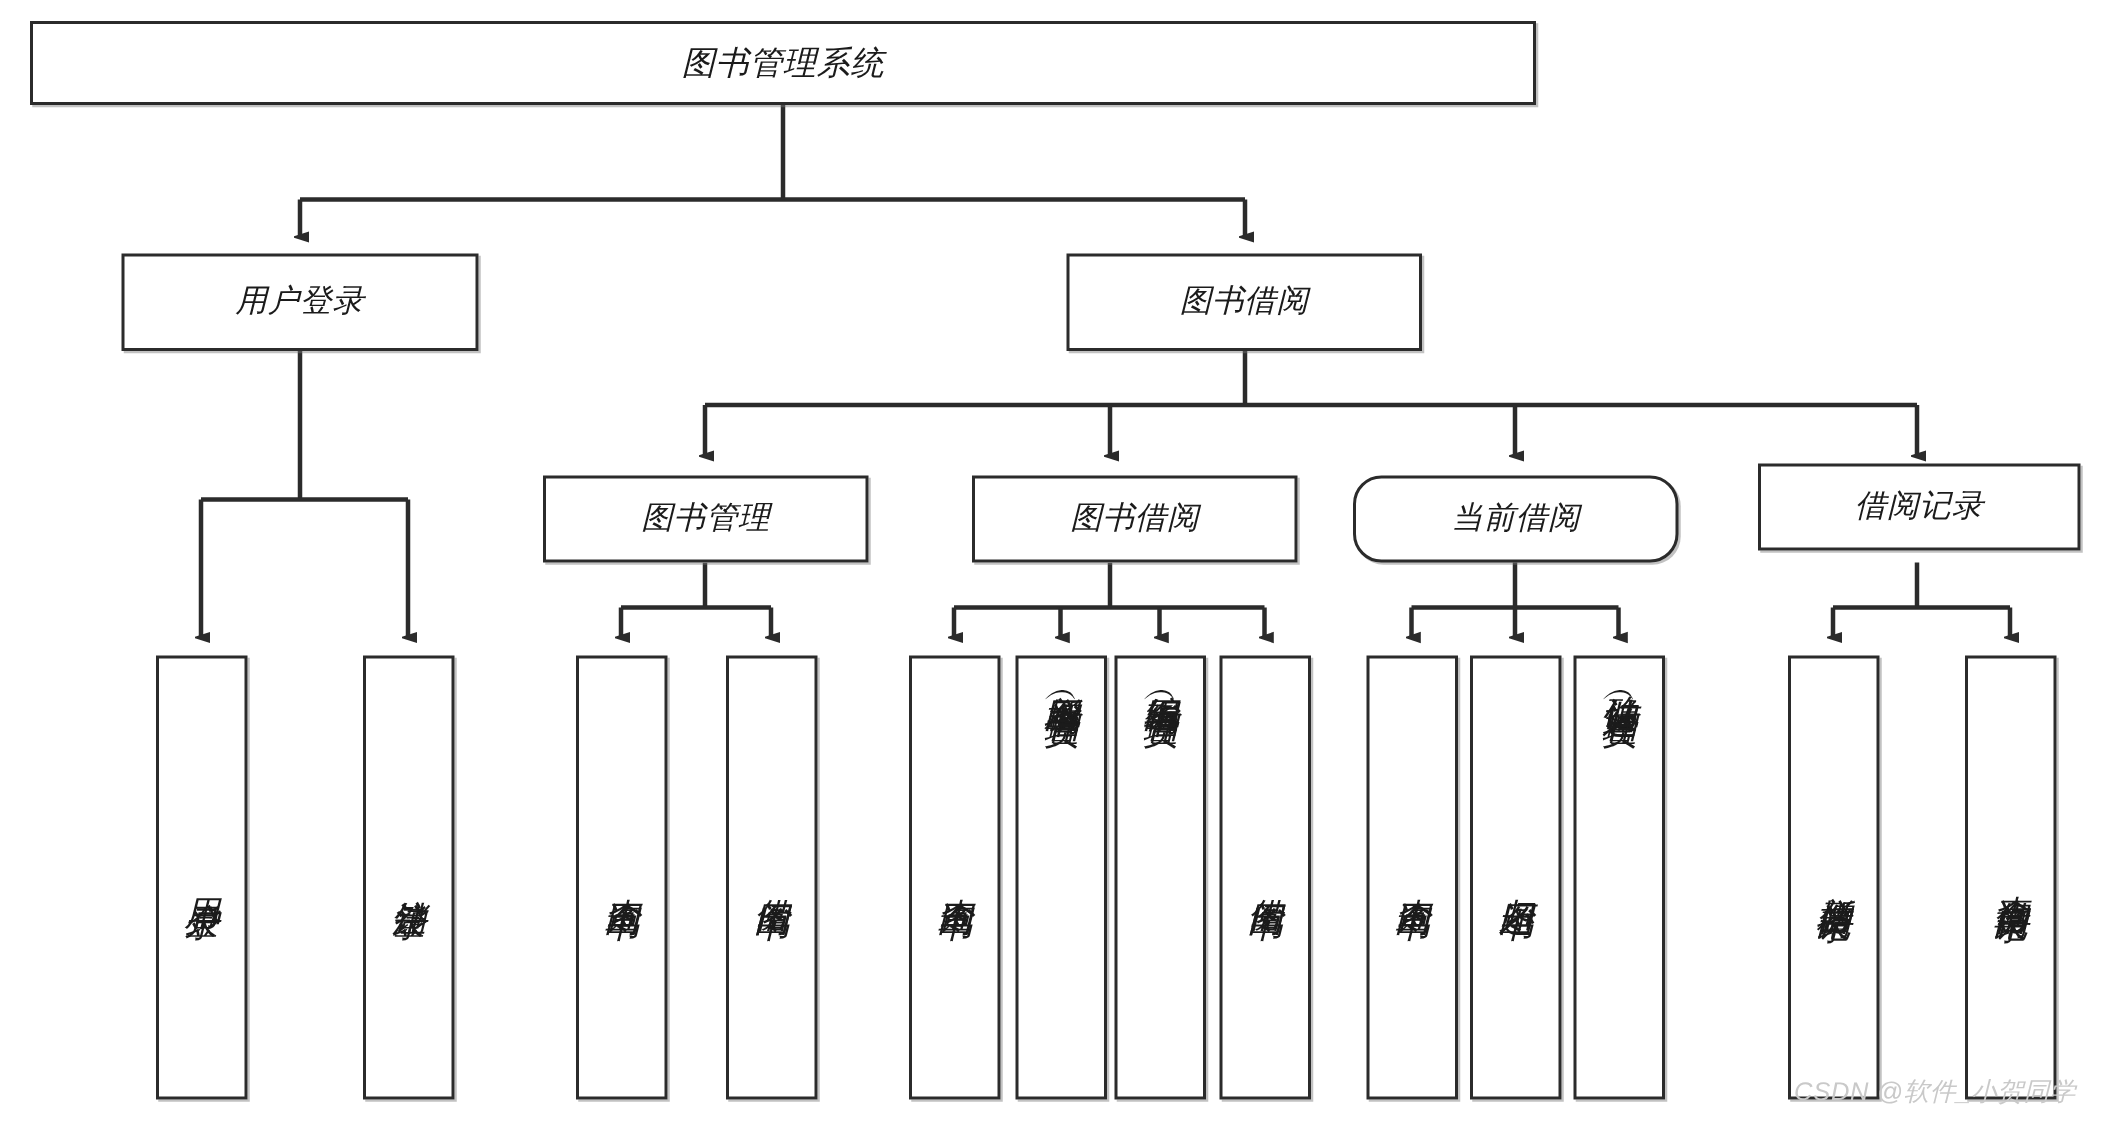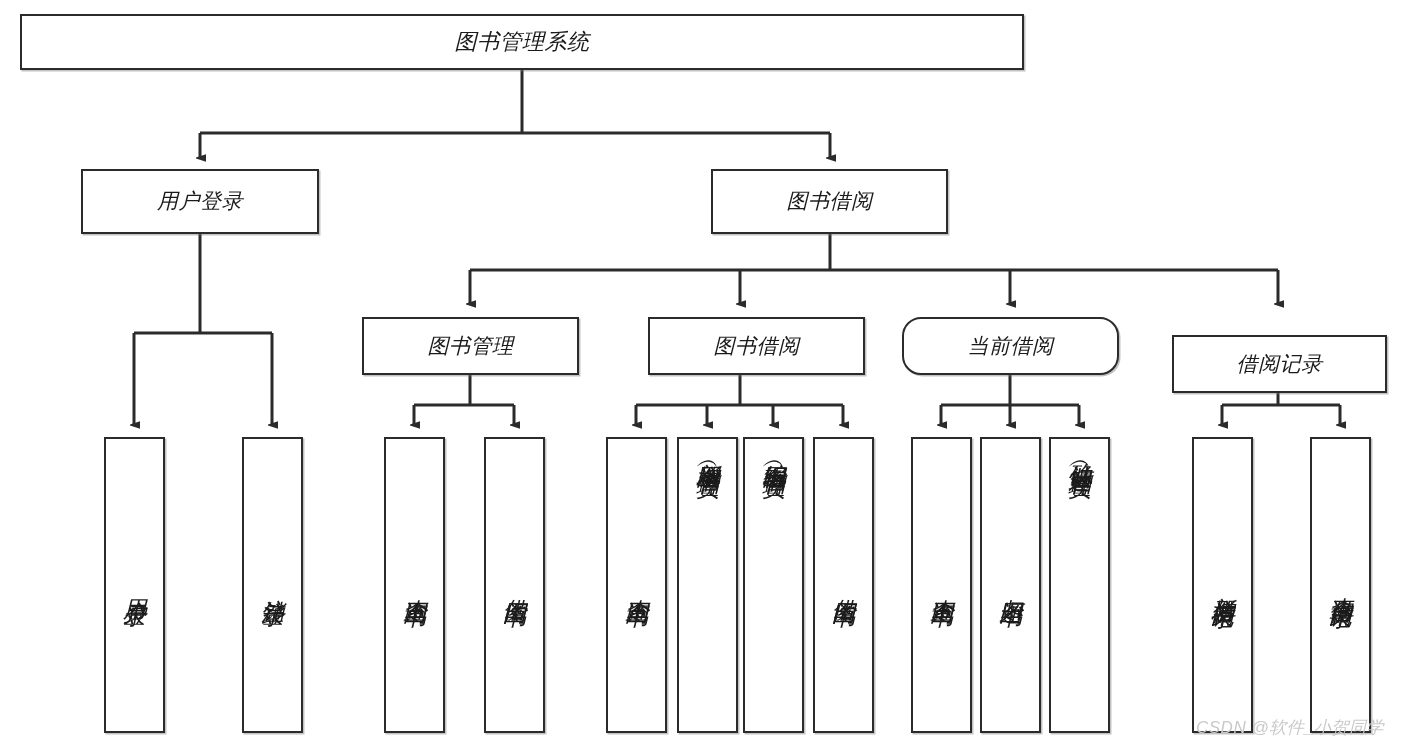--- a/index.html
+++ b/index.html
@@ -146,21 +146,21 @@
 
   <div class="node h" style="left:362px; top:317px; width:217px; height:58px;">
     <span class="lbl">图书管理</span>
   </div>
   <div class="node h" style="left:648px; top:317px; width:217px; height:58px;">
     <span class="lbl">图书借阅</span>
   </div>
   <div class="node h" style="left:902px; top:317px; width:217px; height:58px;border-radius:19px;">
     <span class="lbl">当前借阅</span>
   </div>
-  <div class="node h" style="left:1172px; top:335px; width:215px; height:58px;">
+  <div class="node h" style="left:1172px; top:309px; width:215px; height:58px;">
     <span class="lbl">借阅记录</span>
   </div>
 
   <div class="node v mid" style="left:104px; top:437px; width:61px; height:296px;">
     <span class="lbl">用户登录</span>
   </div>
   <div class="node v mid" style="left:242px; top:437px; width:61px; height:296px;">
     <span class="lbl">注销登录</span>
   </div>
 

